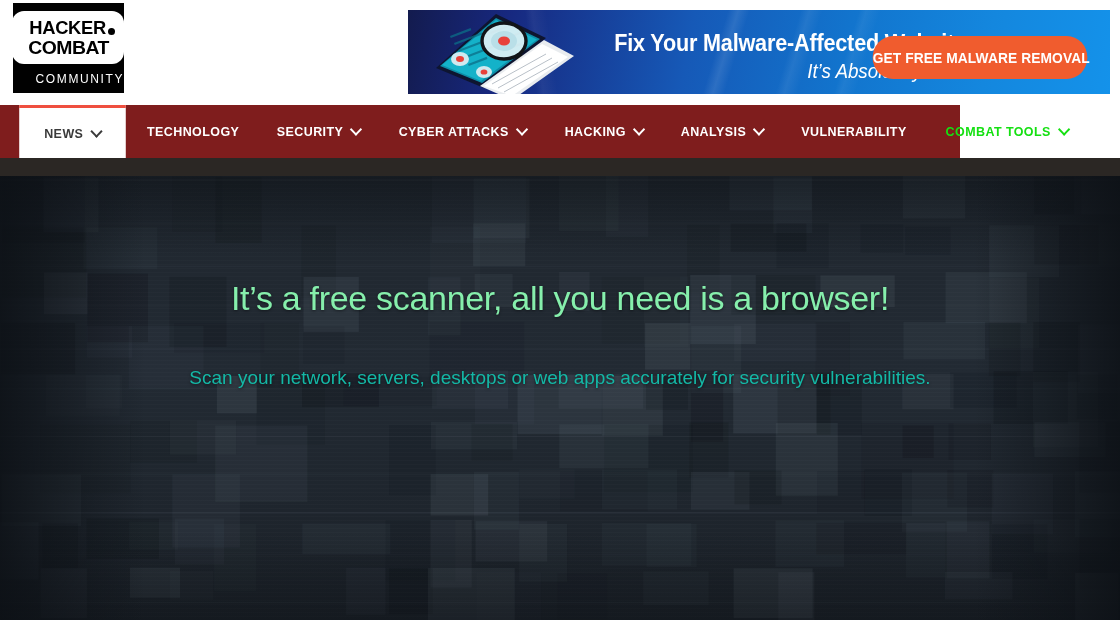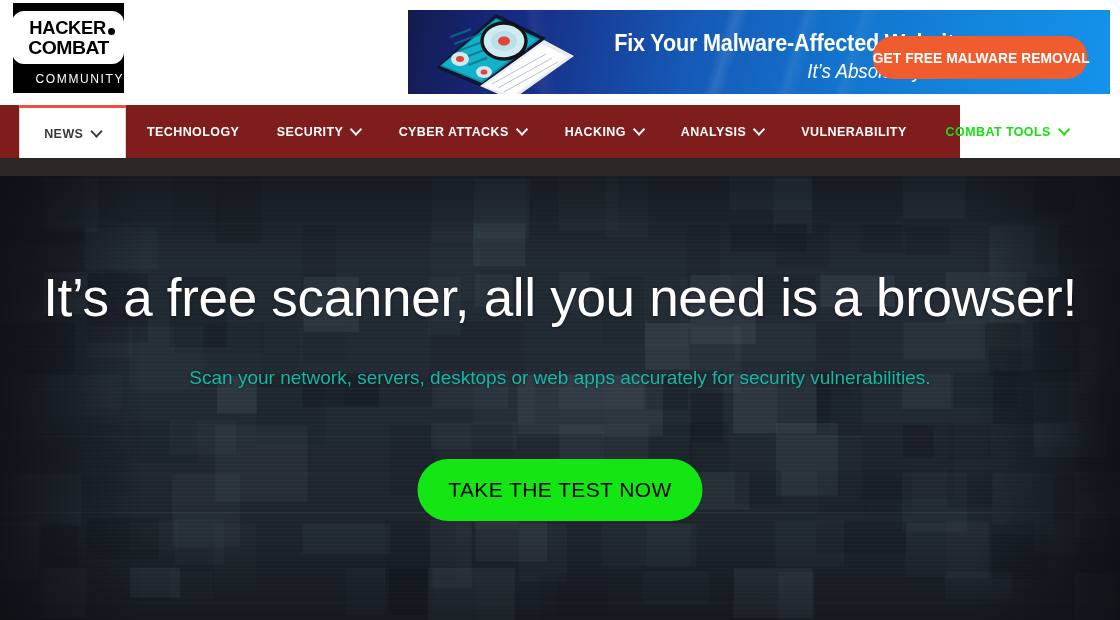--- a/index.html
+++ b/index.html
@@ -251,22 +251,22 @@
   .hero-content {
     position: absolute;
     inset: 0;
     text-align: center;
   }
   .hero-title {
     position: absolute;
     top: 269px - 176px;
     left: 0; right: 0;
     top: 92px;
-    color: #ffffff;
-    font-size: 53px;
+    color: #86efac;
+    font-size: 34px;
     font-weight: 400;
     letter-spacing: -0.3px;
     line-height: 60px;
     text-shadow: 0 1px 3px rgba(0,0,0,.45);
   }
   .hero-sub {
     position: absolute;
     top: 187px;
     left: 0; right: 0;
     color: #14b8a6;
@@ -558,17 +558,16 @@
         </g>
     </svg>
     <div class="hero-scan"></div>
     <div class="hero-vig"></div>
 
     <div class="hero-content">
       <h1 class="hero-title">It’s a free scanner, all you need is a browser!</h1>
       <div class="hero-sub">
         <div>Scan your network, servers, desktops or web apps accurately for security vulnerabilities.</div>
       </div>
-      <button class="hero-cta">TAKE THE TEST NOW</button>
     </div>
   </section>
 
 </div>
 
 </body></html>

